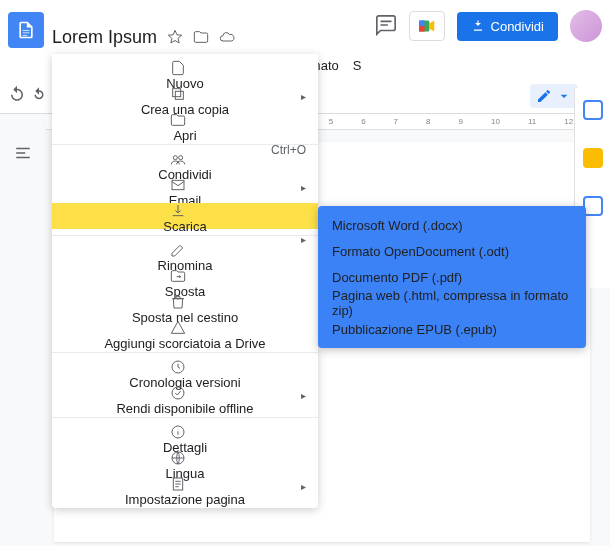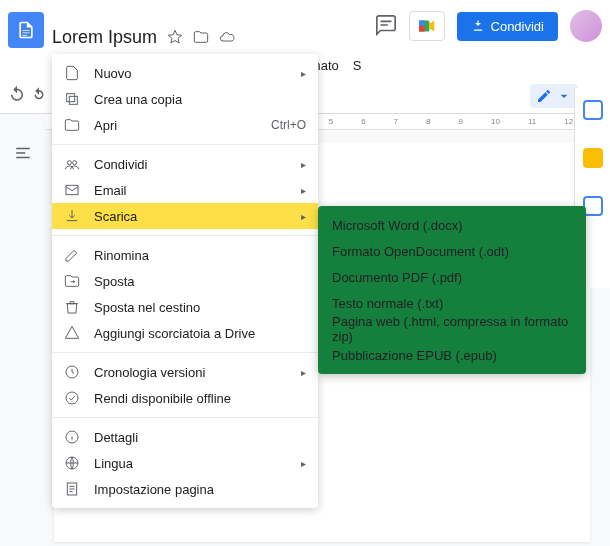--- a/index.html
+++ b/index.html
@@ -40,29 +40,29 @@
   .page { background: #fff; margin: 12px 20px 12px 8px; height: 400px; padding: 70px 20px 20px 40px; box-shadow: 0 1px 3px rgba(0,0,0,0.1); font-size: 8px; line-height: 1.6; color: #555; overflow: hidden; }
   .page p { margin-bottom: 10px; }
   
   .side-panel { position: absolute; right: 0; top: 88px; width: 36px; background: #fff; border-left: 1px solid #e0e0e0; height: 200px; display: flex; flex-direction: column; align-items: center; padding-top: 12px; gap: 28px; }
   .side-panel .sq { width: 20px; height: 20px; border-radius: 4px; }
   .cal { background: #fff; border: 2px solid #4285f4; }
   .keep { background: #fbbc04; }
   .tasks { background: #fff; border: 2px solid #4285f4; border-radius: 50%; }
   
   .menu { position: absolute; left: 52px; top: 54px; width: 266px; background: #fff; border-radius: 0 0 4px 4px; box-shadow: 0 2px 10px rgba(0,0,0,0.2); z-index: 100; padding: 6px 0; }
-  .menu-item { display: flex; align-items: center; height: 26px; padding: 0 12px; font-size: 13px; color: #202124; position: relative; }
+  .menu-item { display: flex; align-items: center; height: 26px; padding: 0 12px; font-size: 13px; color: #202124; position: relative; flex-direction: column; }
   .menu-item.hover { background: #fde047; }
   .menu-item .mi-icon { width: 18px; margin-right: 12px; display: flex; align-items: center; }
   .menu-item .mi-icon svg { width: 16px; height: 16px; fill: #5f6368; }
   .menu-item .shortcut { margin-left: auto; color: #5f6368; font-size: 12px; }
   .menu-item .arrow { margin-left: auto; color: #5f6368; font-size: 10px; }
   .menu-sep { height: 1px; background: #e8eaed; margin: 6px 0; }
   
-  .submenu { position: absolute; left: 318px; top: 206px; width: 268px; background: #15803d; border-radius: 4px; box-shadow: 0 2px 10px rgba(0,0,0,0.25); z-index: 101; padding: 6px 0; }
+  .submenu { position: absolute; left: 318px; top: 206px; width: 268px; background: #3b82f6; border-radius: 4px; box-shadow: 0 2px 10px rgba(0,0,0,0.25); z-index: 101; padding: 6px 0; }
   .submenu-item { height: 26px; display: flex; align-items: center; padding: 0 14px; font-size: 13px; color: #202124; }
 </style>
 </head>
 <body>
 
 <div class="header">
   <div class="docs-logo">
     <svg viewBox="0 0 24 24" width="20" height="20">
         <path d="M14 2H6a2 2 0 0 0-2 2v16a2 2 0 0 0 2 2h12a2 2 0 0 0 2-2V8l-6-6zM6 20V4h7v5h5v11H6z"></path>
         <path d="M8 12h8v1H8zm0 3h8v1H8zm0 3h5v1H8z"></path>
@@ -316,16 +316,15 @@
         </svg>
       </span>
     <span>Impostazione pagina</span>
   </div>
 </div>
 
 <div class="submenu">
   <div class="submenu-item">Microsoft Word (.docx)</div>
   <div class="submenu-item">Formato OpenDocument (.odt)</div>
   <div class="submenu-item">Documento PDF (.pdf)</div>
-  <div class="submenu-item">Testo normale (.txt)</div>
   <div class="submenu-item">Pagina web (.html, compressa in formato zip)</div>
   <div class="submenu-item">Pubblicazione EPUB (.epub)</div>
 </div>
 
 </body></html>

